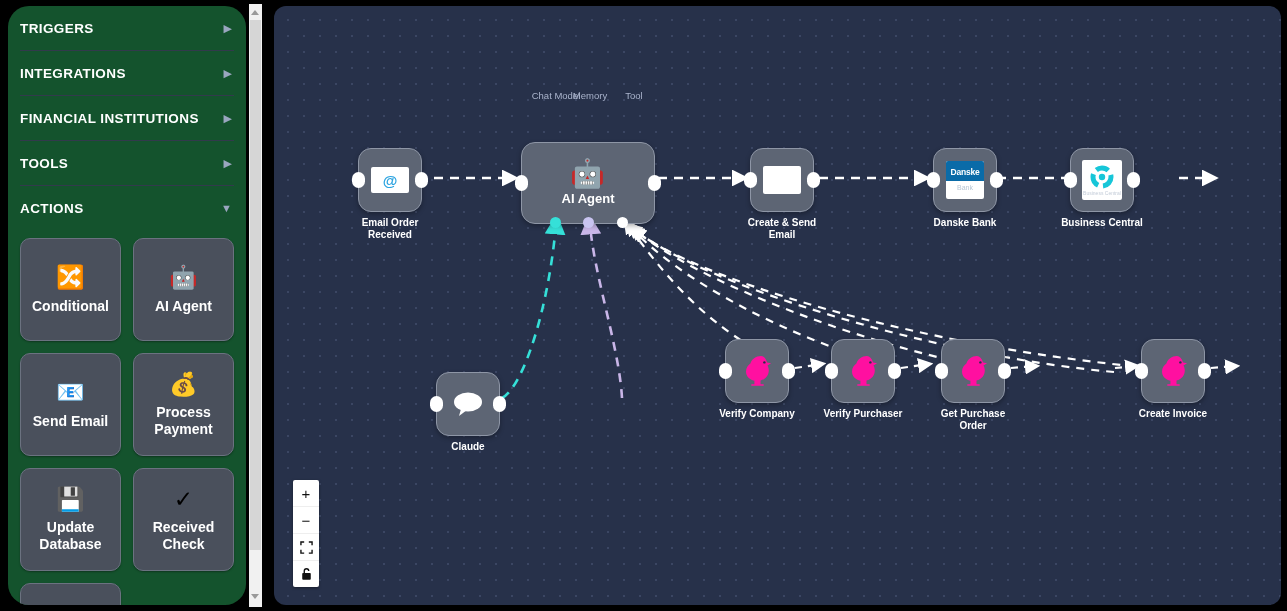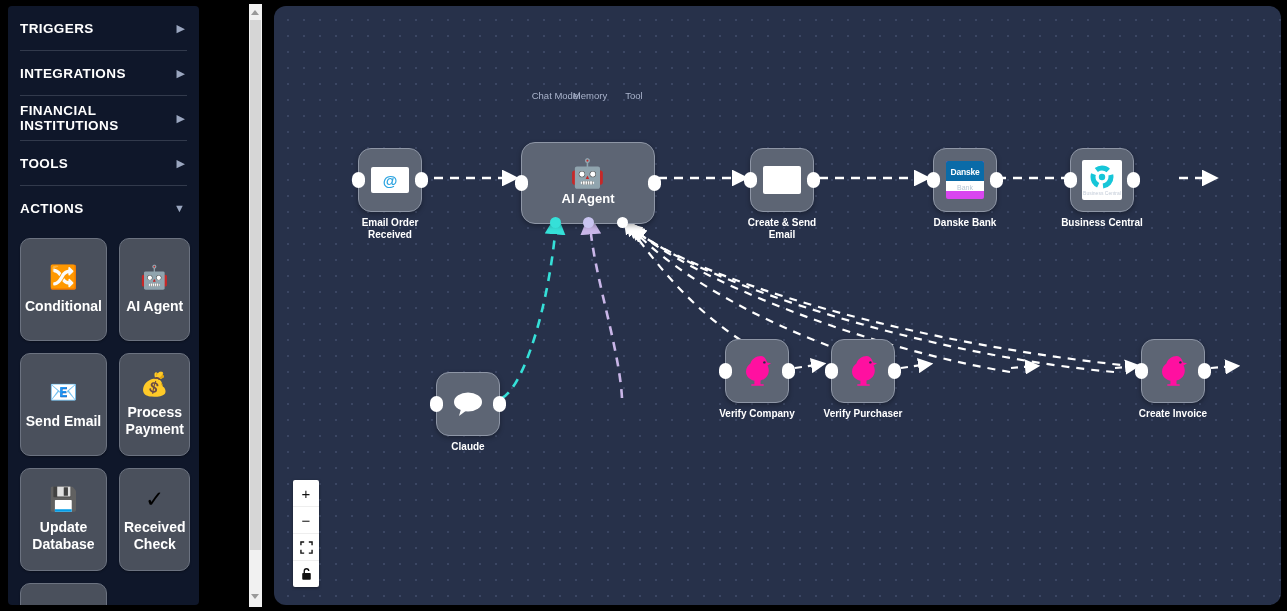--- a/index.html
+++ b/index.html
@@ -5,22 +5,22 @@
   html,body{margin:0;padding:0;background:#000;}
   body{
     width:1287px;height:611px;overflow:hidden;
     font-family:"Liberation Sans","DejaVu Sans",sans-serif;
     -webkit-font-smoothing:antialiased;
   }
   #app{position:relative;width:1287px;height:611px;background:#000;}
 
   
   #sidebar-panel{
-    position:absolute;left:8px;top:6px;width:191px;height:599px;
-    background:#0f172a;border-radius:4px;overflow:hidden;
+    position:absolute;left:8px;top:6px;width:238px;height:599px;
+    background:#14532d;border-radius:21px;overflow:hidden;
   }
   #sidebar-scroll{
     position:absolute;inset:0;overflow:hidden;
   }
   .sect{
     margin:0 12px;padding:0;
   }
   .sect-row{
     height:44px;display:flex;align-items:center;justify-content:space-between;
     cursor:pointer;
@@ -101,21 +101,21 @@
   .subhdl{position:absolute;width:11px;height:11px;border-radius:50%;bottom:-5px;cursor:crosshair;}
   .subhdl-lbl{
     position:absolute;top:84px;color:#aab4cc;font-size:9.5px;white-space:nowrap;
     transform:translateX(-50%);pointer-events:none;
   }
 
   
   .bird{width:34px;height:36px;display:block;}
 
   
-  .logo-tile{width:38px;height:38px;background:#d946ef;border-radius:2px;display:flex;flex-direction:column;overflow:hidden;}
+  .logo-tile{width:38px;height:38px;background:#ffffff;border-radius:2px;display:flex;flex-direction:column;overflow:hidden;}
   .danske-top{background:#0a6ba8;color:#fff;font-size:8.5px;font-weight:bold;text-align:center;padding:6px 0 4px;letter-spacing:-.2px;}
   .danske-bot{background:#fff;color:#b7c6d4;font-size:7px;text-align:center;padding-top:3px;}
   .bc-tile{width:40px;height:40px;background:#fff;border-radius:2px;display:flex;flex-direction:column;align-items:center;justify-content:center;}
   .bc-sub{font-size:5px;color:#c3ccd8;margin-top:1px;}
   .blank-tile{width:38px;height:28px;background:#fff;border-radius:2px;}
   .env-tile{width:38px;height:26px;background:#fff;border-radius:2px;display:flex;align-items:center;justify-content:center;}
   .env-at{color:#2aa3e0;font-size:15px;font-weight:bold;line-height:1;}
 
   
   #zoomctl{
@@ -335,20 +335,30 @@
     <div class="node" style="left:557px;top:333px;">
       <div class="hdl l"></div>
       <svg class="bird" viewBox="0 0 34 36">
         <path fill="#ff10a0" d="M21 3c-5.2 0-9.3 3.3-10.6 7.6C8 12.2 6 14.9 6 18.6c0 4.6 3.4 8.3 8.4 9.2v3.4h-3.1v1.6h12.4v-1.6h-3.2v-3.6c5-1.3 8.3-5.2 8.3-10.1 0-1.8-.5-3.5-1.3-5l3.6-2.3-4-.6C25.8 5.3 23.6 3 21 3z"></path>
         <circle cx="24.4" cy="9.4" r="1.2" fill="#27314a"></circle>
       </svg>
       <div class="hdl r"></div>
       <div class="node-title">Verify Purchaser</div>
     </div>
 
+    <div class="node" style="left:667px;top:333px;">
+      <div class="hdl l"></div>
+      <svg class="bird" viewBox="0 0 34 36">
+        <path fill="#ff10a0" d="M21 3c-5.2 0-9.3 3.3-10.6 7.6C8 12.2 6 14.9 6 18.6c0 4.6 3.4 8.3 8.4 9.2v3.4h-3.1v1.6h12.4v-1.6h-3.2v-3.6c5-1.3 8.3-5.2 8.3-10.1 0-1.8-.5-3.5-1.3-5l3.6-2.3-4-.6C25.8 5.3 23.6 3 21 3z"></path>
+        <circle cx="24.4" cy="9.4" r="1.2" fill="#27314a"></circle>
+      </svg>
+      <div class="hdl r"></div>
+      <div class="node-title">Get Purchase
+Order</div>
+    </div>
 
 
     <div class="node" style="left:867px;top:333px;">
       <div class="hdl l"></div>
       <svg class="bird" viewBox="0 0 34 36">
         <path fill="#ff10a0" d="M21 3c-5.2 0-9.3 3.3-10.6 7.6C8 12.2 6 14.9 6 18.6c0 4.6 3.4 8.3 8.4 9.2v3.4h-3.1v1.6h12.4v-1.6h-3.2v-3.6c5-1.3 8.3-5.2 8.3-10.1 0-1.8-.5-3.5-1.3-5l3.6-2.3-4-.6C25.8 5.3 23.6 3 21 3z"></path>
         <circle cx="24.4" cy="9.4" r="1.2" fill="#27314a"></circle>
       </svg>
       <div class="hdl r"></div>
       <div class="node-title">Create Invoice</div>

